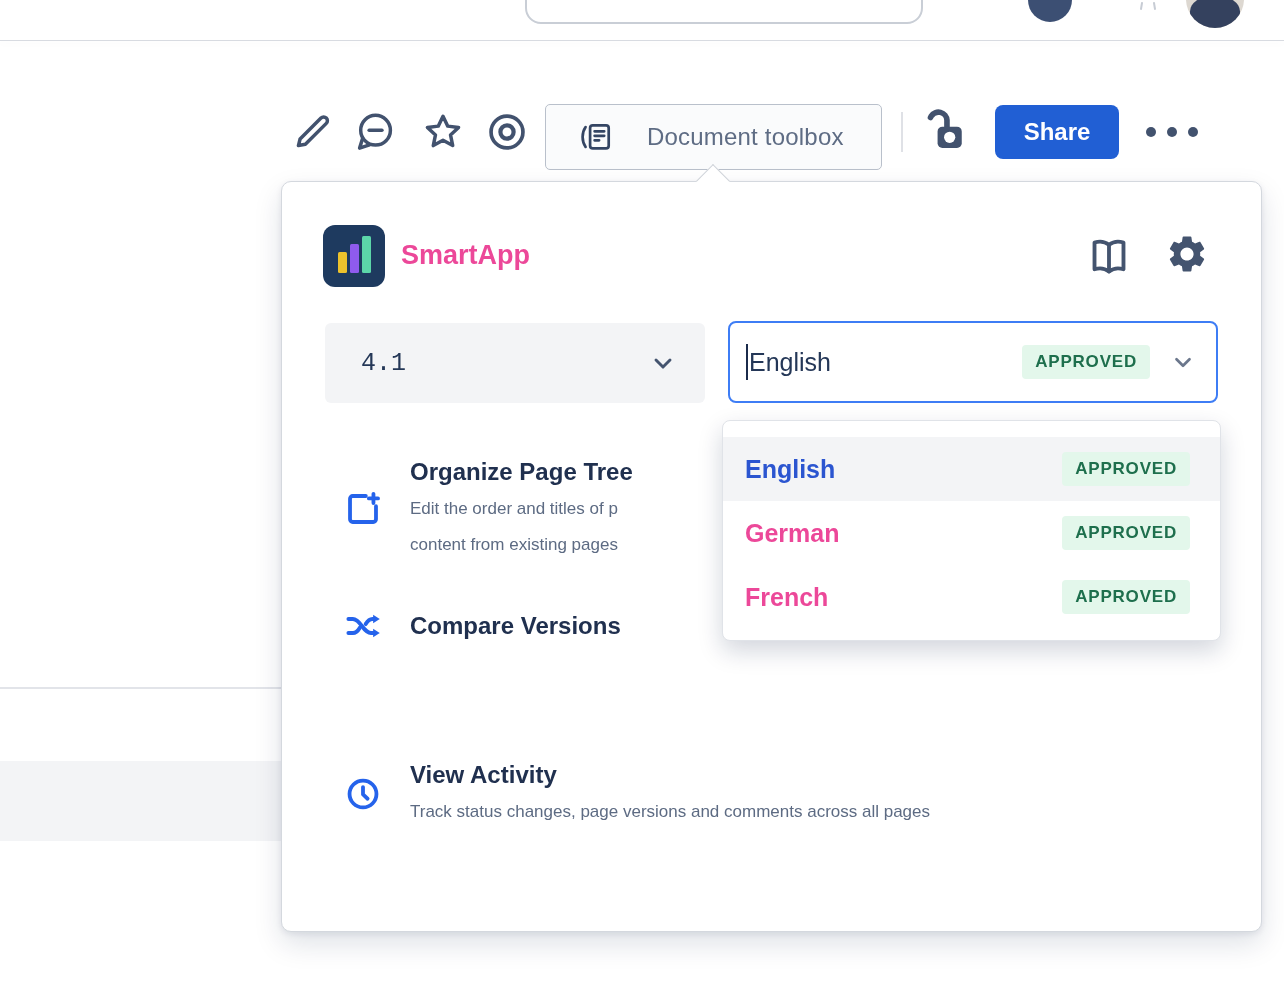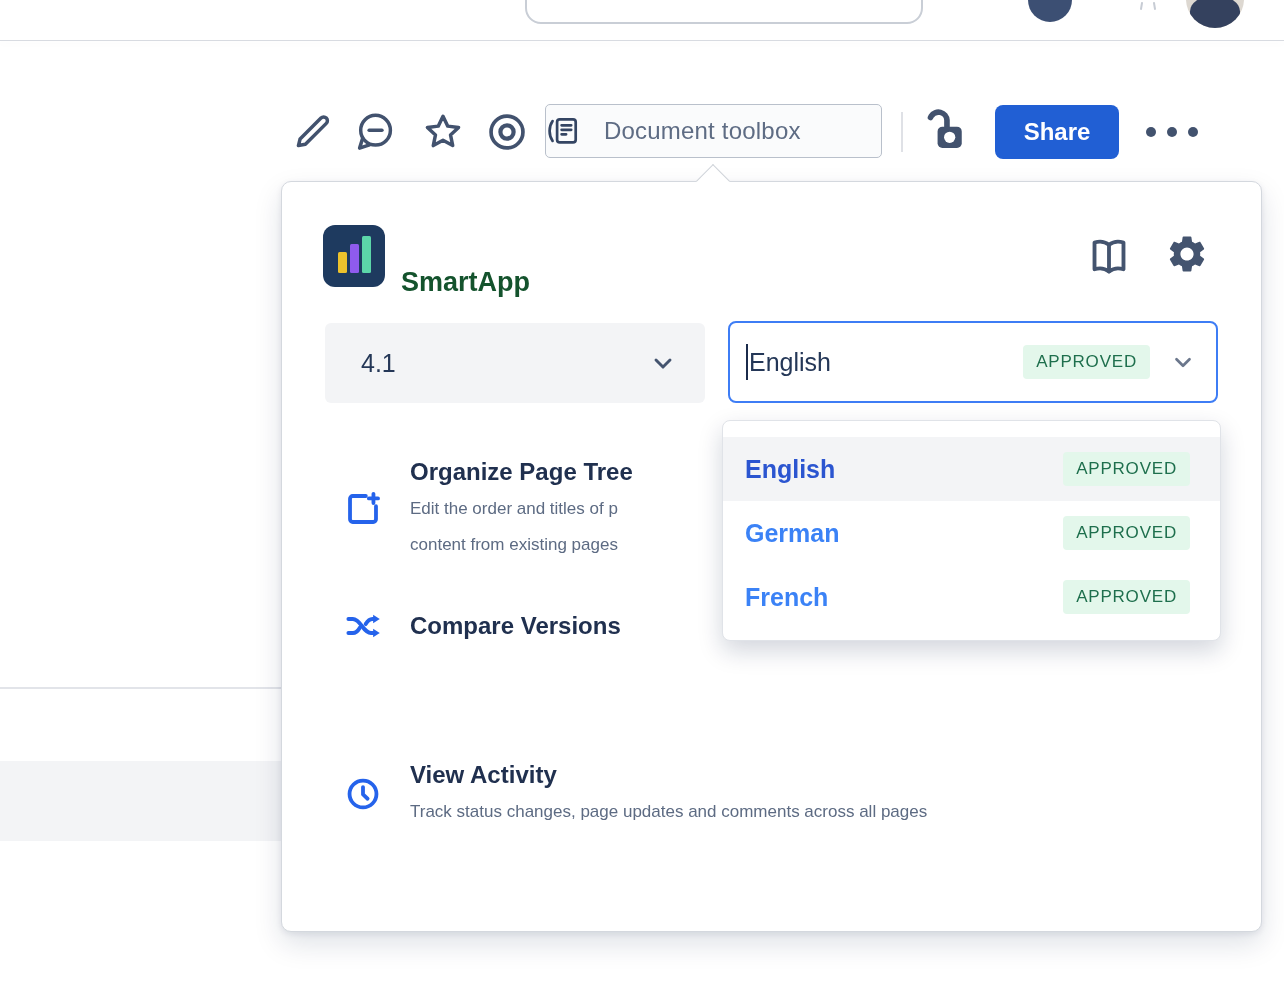--- a/index.html
+++ b/index.html
@@ -16,71 +16,71 @@
   .partial-help { position:absolute; left:1138px; top:2px; width:20px; height:8px; opacity:.55; }
   .avatar-photo { position:absolute; left:1186px; top:-30px; width:58px; height:58px;
     border-radius:50%; background:#ddd8d1; overflow:hidden; cursor:pointer; }
   .avatar-photo .shirt{ position:absolute; left:4px; top:26px; width:50px; height:34px; border-radius:45% 45% 0 0; background:#34415e; }
   .top-divider { position:absolute; left:0; top:40px; width:1284px; height:1px; background:#d8dbe1;
     box-shadow:0 3px 5px rgba(23,43,77,.05); }
 
   
   .tb-icon { position:absolute; width:44px; height:44px; cursor:pointer; }
   .tb-icon svg { width:100%; height:100%; }
-  .doc-toolbox-btn { position:absolute; left:545px; top:104px; width:337px; height:54px;
+  .doc-toolbox-btn { position:absolute; left:545px; top:104px; width:337px; height:66px;
     background:#fafbfc; border:1px solid #b9c0cb; border-radius:5px;
-    display:flex; align-items:center; gap:22px; cursor:pointer; }
+    display:flex; align-items:center; gap:32px; padding-left:33px; cursor:pointer; }
   .doc-toolbox-btn svg { width:36px; height:36px; flex:0 0 auto; }
   .doc-toolbox-btn .lbl { font-size:24px; color:#5e6c84; letter-spacing:.2px; }
   .tb-sep { position:absolute; left:901px; top:112px; width:2px; height:40px; background:#dfe1e6; }
   .lock-icon { position:absolute; left:918px; top:104px; width:50px; height:52px; cursor:pointer; }
   .lock-icon svg { width:100%; height:100%; }
   .share-btn { position:absolute; left:995px; top:105px; width:124px; height:54px;
     background:#215fd4; border:none; border-radius:8px; color:#fff;
     font:600 24px "Liberation Sans",sans-serif; cursor:pointer; }
   .more-dots { position:absolute; left:1146px; top:127px; display:flex; gap:11px; cursor:pointer; }
   .more-dots i { width:10px; height:10px; border-radius:50%; background:#42526e; }
 
   
   .popup { position:absolute; left:281px; top:181px; width:981px; height:751px; background:#fff;
     border:1px solid #d4d8de; border-radius:10px; z-index:5;
     box-shadow:0 12px 28px rgba(9,30,66,.13), 0 2px 6px rgba(9,30,66,.08); }
   .popup-caret { position:absolute; left:701px; top:169px; width:24px; height:24px; background:#fff;
     transform:rotate(45deg); border-left:1px solid #cfd3d9; border-top:1px solid #cfd3d9; z-index:6; }
 
   .app-logo { position:absolute; left:41px; top:43px; width:62px; height:62px; border-radius:12px;
     background:#1e3a5f; }
-  .app-name { position:absolute; left:119px; top:58px; font-size:27px; font-weight:700; color:#14532d;margin-top:27px; }
+  .app-name { position:absolute; left:119px; top:58px; font-size:27px; font-weight:700; color:#ec4899; }
   .book-icon { position:absolute; left:804px; top:53px; width:46px; height:44px; cursor:pointer; }
   .gear-icon { position:absolute; left:883px; top:50px; width:44px; height:44px; cursor:pointer; }
   .book-icon svg,.gear-icon svg,.app-logo svg { width:100%; height:100%; }
 
   .version-select { position:absolute; left:43px; top:141px; width:380px; height:80px;
     background:#f3f4f6; border-radius:6px; display:flex; align-items:center;
-    padding:0 28px 0 36px; cursor:pointer; }
+    padding:0 28px 0 36px; cursor:pointer;font-family:Liberation Mono, monospace; }
   .version-select .val { font-size:25px; color:#243757; }
   .select-chevron { margin-left:auto; width:28px; height:28px; }
 
   .lang-select { position:absolute; left:446px; top:139px; width:490px; height:82px;
     background:#fff; border:2px solid #3e7df5; border-radius:8px;
     display:flex; align-items:center; padding:0 20px 0 16px; cursor:text; }
   .text-caret { width:2px; height:36px; background:#1b2b4b; margin-right:1px; }
   .lang-select .val { font-size:25px; color:#243757; }
-  .badge { background:#e3f7eb; color:#1e6f4d; font-size:17px; font-weight:400;
+  .badge { background:#e3f7eb; color:#1e6f4d; font-size:17px; font-weight:700;
     letter-spacing:.8px; padding:7px 13px; border-radius:4px; white-space:nowrap; }
   .lang-select .badge { margin-left:auto; }
   .lang-select .select-chevron { margin-left:20px; width:26px; height:26px; }
 
   
   .lang-dropdown { position:absolute; left:722px; top:420px; width:499px; height:221px;
     background:#fff; border:1px solid #e0e3e8; border-radius:8px; z-index:8;
     box-shadow:0 10px 24px rgba(9,30,66,.18); padding-top:16px; }
   .opt-row { height:64px; display:flex; align-items:center; padding:0 30px 0 22px; cursor:pointer; }
   .opt-row.selected { background:#f3f4f6; }
-  .opt-row .lbl { font-size:25px; font-weight:700; color:#3b82f6; }
+  .opt-row .lbl { font-size:25px; font-weight:700; color:#ec4899; }
   .opt-row.selected .lbl { color:#2b55d0; }
   .opt-row .badge { margin-left:auto; }
 
   
   .menu-item { position:absolute; left:62px; display:flex; gap:28px; align-items:center; cursor:pointer; }
   .menu-item .mi-icon { width:38px; height:38px; flex:0 0 auto; margin-top:1px; }
   .menu-item .mi-icon svg { width:100%; height:100%; }
   .menu-item .mi-title { font-size:24px; font-weight:700; color:#20304f; line-height:36px; }
   .menu-item .mi-desc { margin-top:1px; font-size:17px; color:#5d6b83; line-height:36px; white-space:nowrap; }
 
@@ -235,21 +235,21 @@
     <div class="menu-item" style="top:575px;">
       <span class="mi-icon">
         <svg viewBox="0 0 24 24" fill="none" stroke="#2563eb" stroke-width="2.4" stroke-linecap="round" stroke-linejoin="round">
           <circle cx="12" cy="12" r="8.5"></circle>
           <path d="M12 7.6 V12.3 L14.9 15"></path>
         </svg>
       </span>
       <span>
         <span class="mi-title" style="display:block">View Activity</span>
         <span class="mi-desc" style="display:block">
-          <span style="display:block">Track status changes, page updates and comments across all pages</span>
+          <span style="display:block">Track status changes, page versions and comments across all pages</span>
         </span>
       </span>
     </div>
   </div>
 
   <div class="lang-dropdown">
     <div class="opt-row selected">
       <span class="lbl">English</span>
       <span class="badge">APPROVED</span>
     </div>

